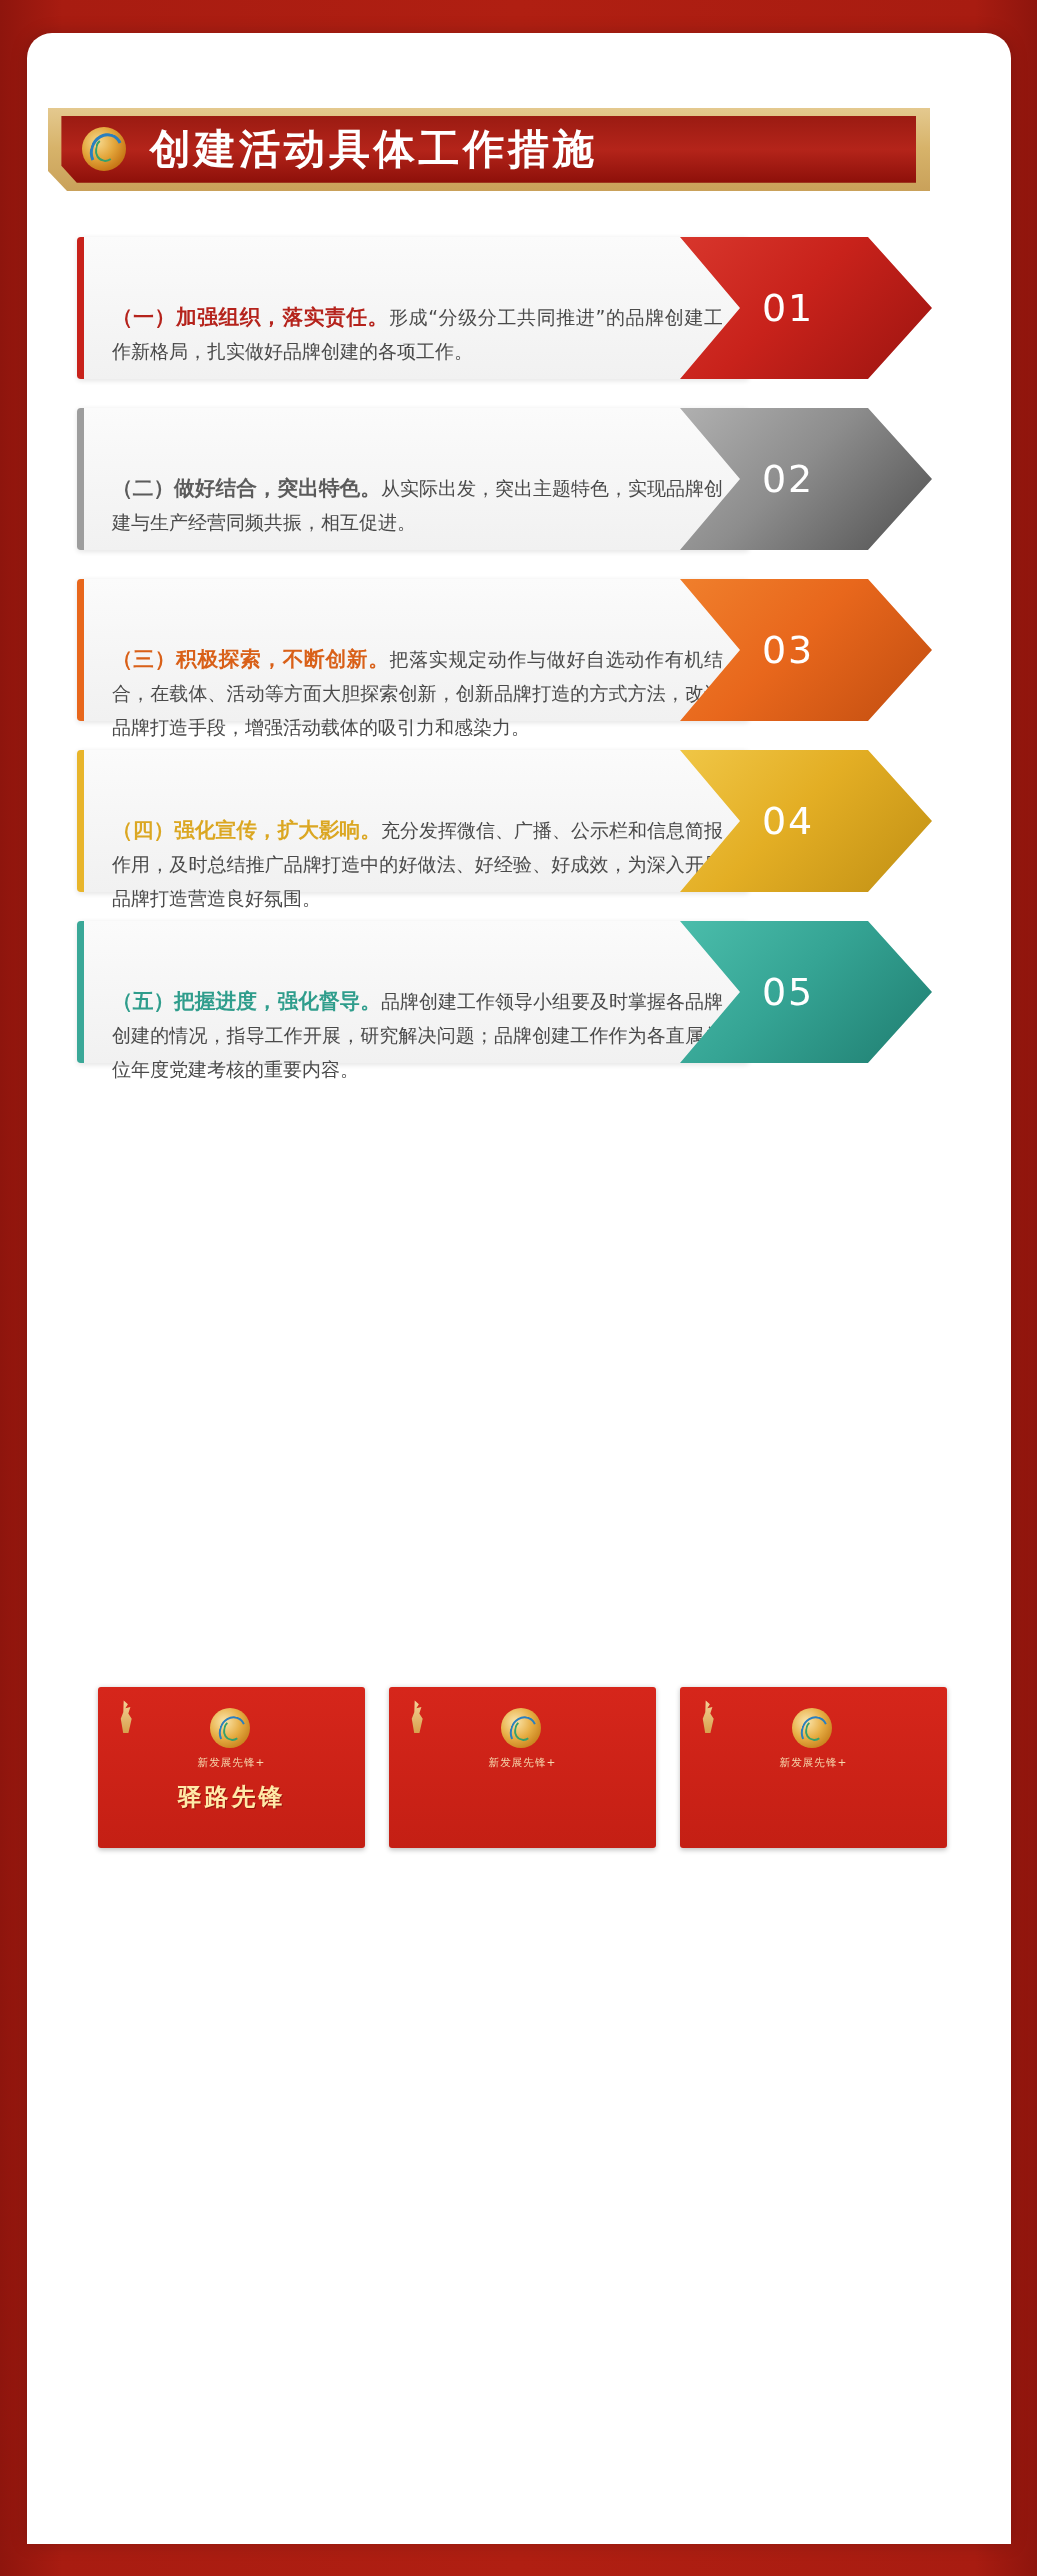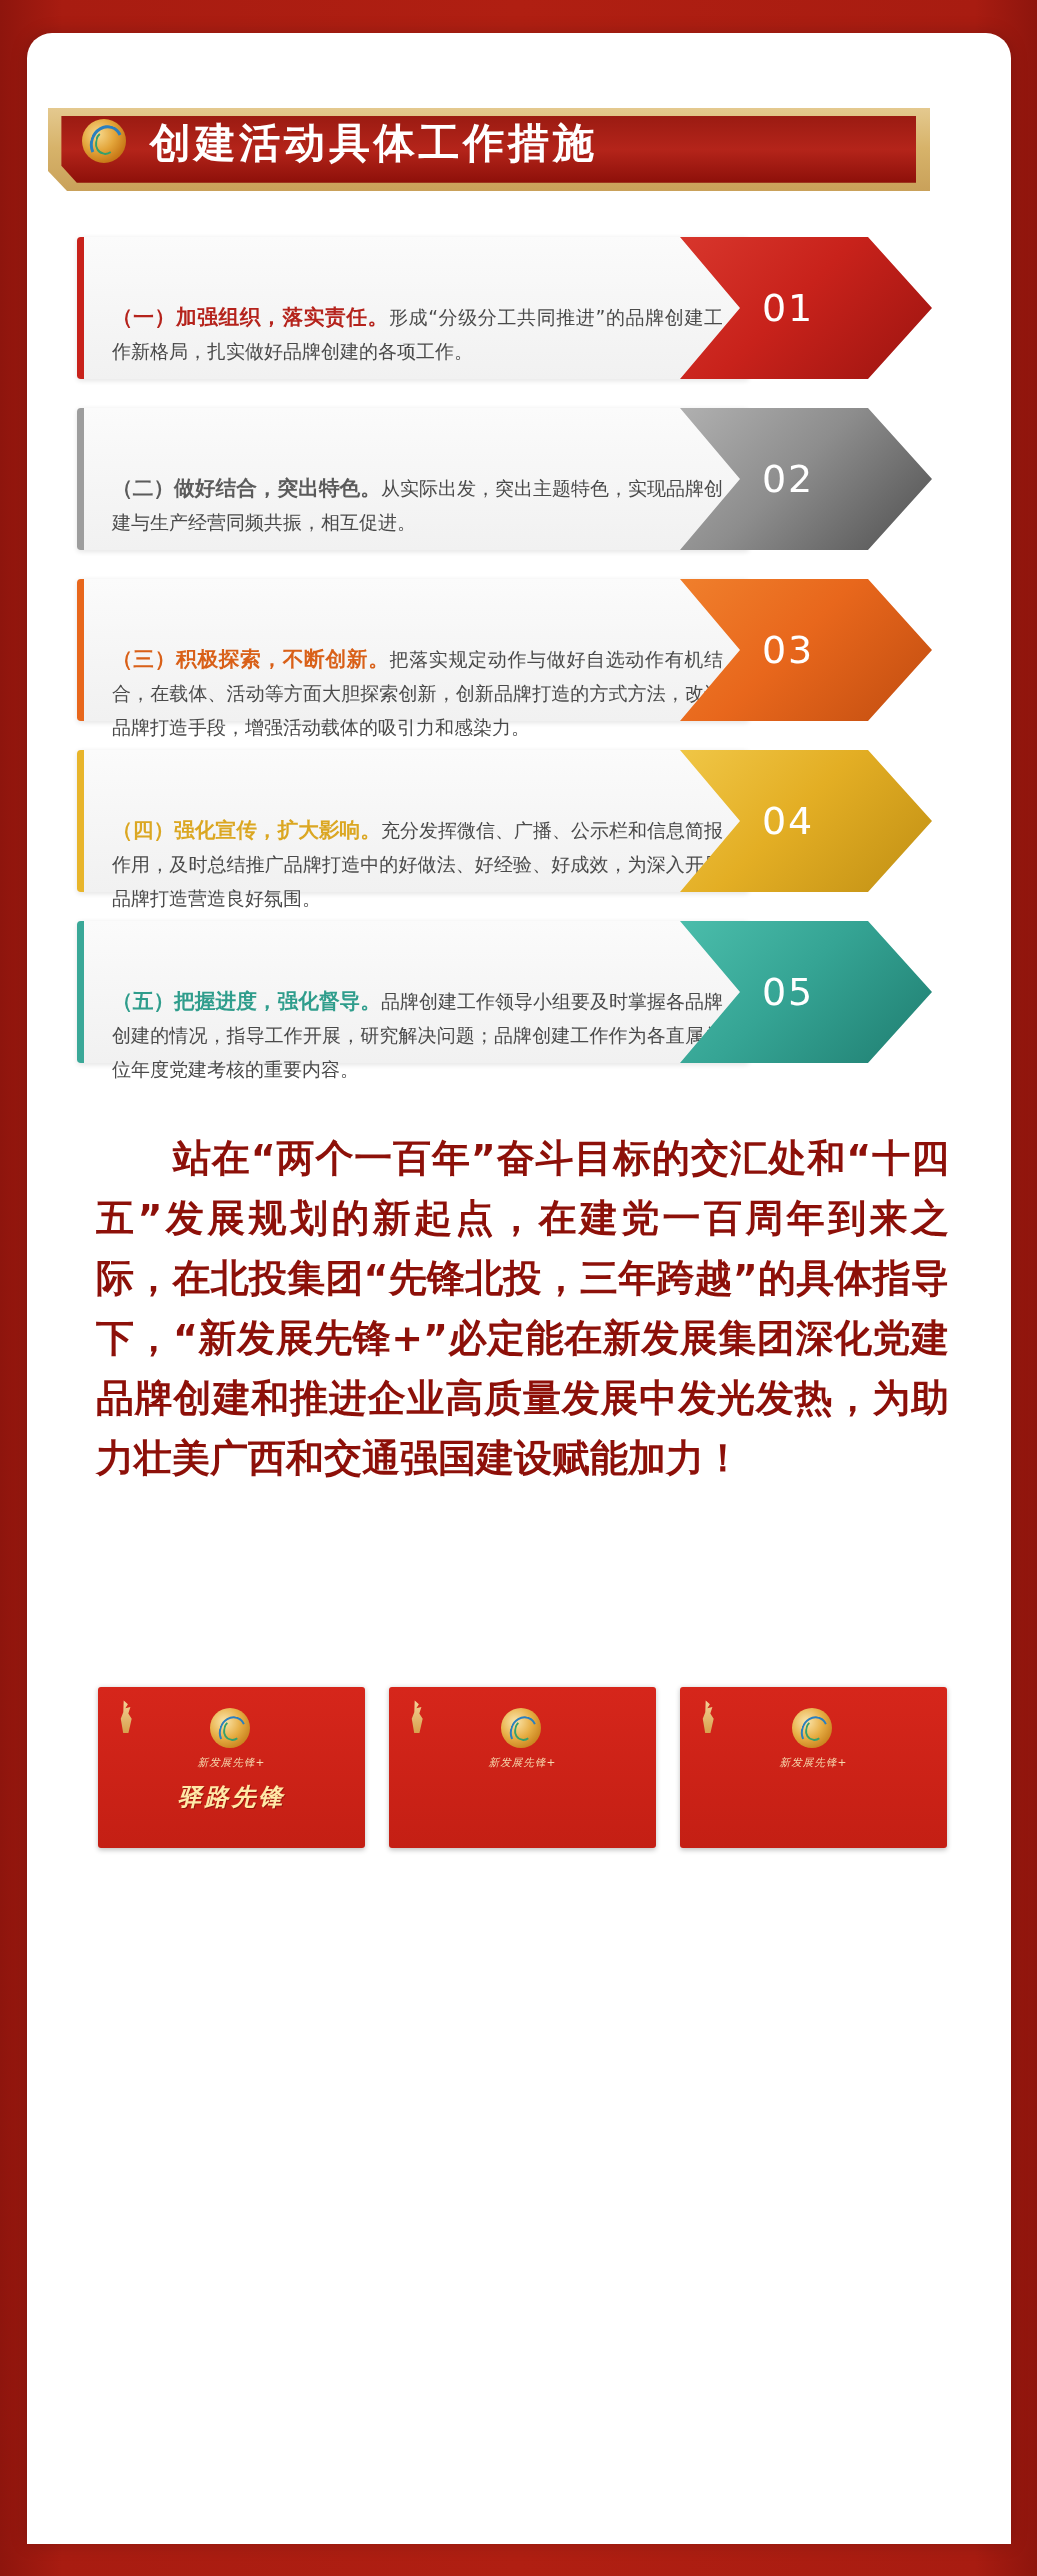--- a/index.html
+++ b/index.html
@@ -44,21 +44,21 @@
     background: linear-gradient(180deg, #e4c98f 0%, #d7b36a 48%, #c9a15a 100%);
     clip-path: polygon(0 0, 882px 0, 882px 83px, 19px 83px, 0 63px);
   }
   .header-inner {
     position: absolute;
     left: 13.4px; top: 7.7px;
     width: 855px; height: 67px;
     background: linear-gradient(180deg, #9b1b12 0%, #b4241a 50%, #8d1009 100%);
     clip-path: polygon(0 0, 855px 0, 855px 67px, 15.4px 67px, 0 50px);
     display: flex;
-    align-items: flex-start;
+    align-items: center;
   }
   .header-logo {
     margin-left: 17.3px;
     width: 52px; height: 52px;
     position: relative;
     flex: 0 0 auto;
   }
   .header-logo .leaf {
     position: absolute;
     left: 3.8px; top: 3.8px;
@@ -175,21 +175,20 @@
   }
 
   
   .bottom-cards {
     position: absolute;
     left: 71px;
     top: 1654px;
     width: 849px;
     display: flex;
     justify-content: space-between;
-    font-style: italic;
   }
   .bcard {
     width: 267px;
     height: 161px;
     background: linear-gradient(180deg, #d6261b 0%, #c41f14 100%);
     border-radius: 2.9px;
     position: relative;
     box-shadow: 0 1.9px 5.8px rgba(0,0,0,0.25);
   }
   .bcard .torch {
@@ -331,21 +330,20 @@
           <b style="color:#2f9d8c">（五）把握进度，强化督导。</b><span>品牌创建工作领导小组要及时掌握各品牌创建的情况，指导工作开展，研究解决问题；品牌创建工作作为各直属单位年度党建考核的重要内容。</span>
         </div>
       </div>
       <div class="arrow" style="background:linear-gradient(135deg,#4bbdab 0%,#35a494 45%,#1f7d70 100%)">
         <span class="arrow-num">05</span>
       </div>
     </div>
 
   </div>
 
-  <div class="closing">站在“两个一百年”奋斗目标的交汇处和“十四五”发展规划的新起点，在建党一百周年到来之际，在北投集团“先锋北投，三年跨越”的具体指导下，“新发展先锋+”必定能在新发展集团深化党建品牌创建和推进企业高质量发展中发光发热，为助力壮美广西和交通强国建设赋能加力！</div>
 
   <div class="bottom-cards">
 
     <div class="bcard">
       <div class="torch"></div>
       <div class="emblem">
         <div class="ring"></div>
           <div class="s1"></div>
           <div class="s2"></div>
       </div>

